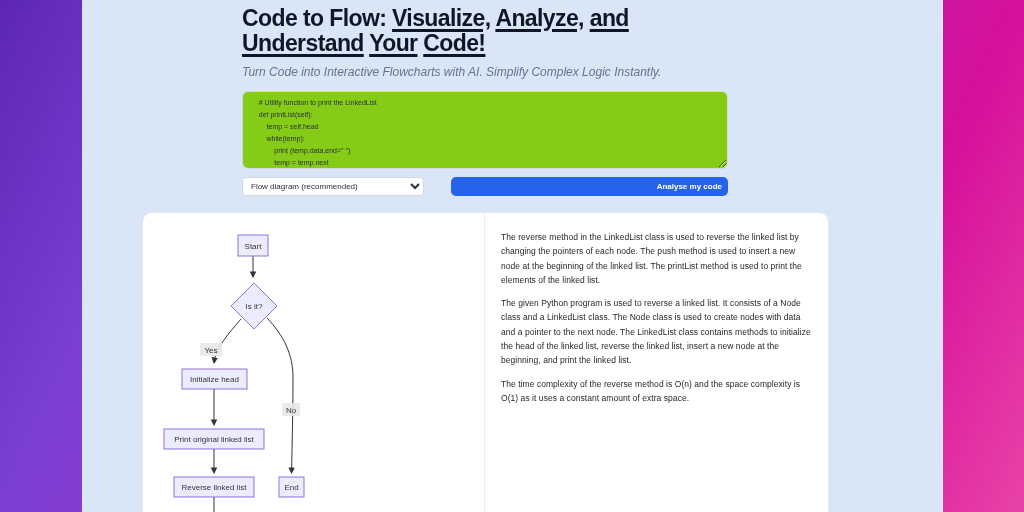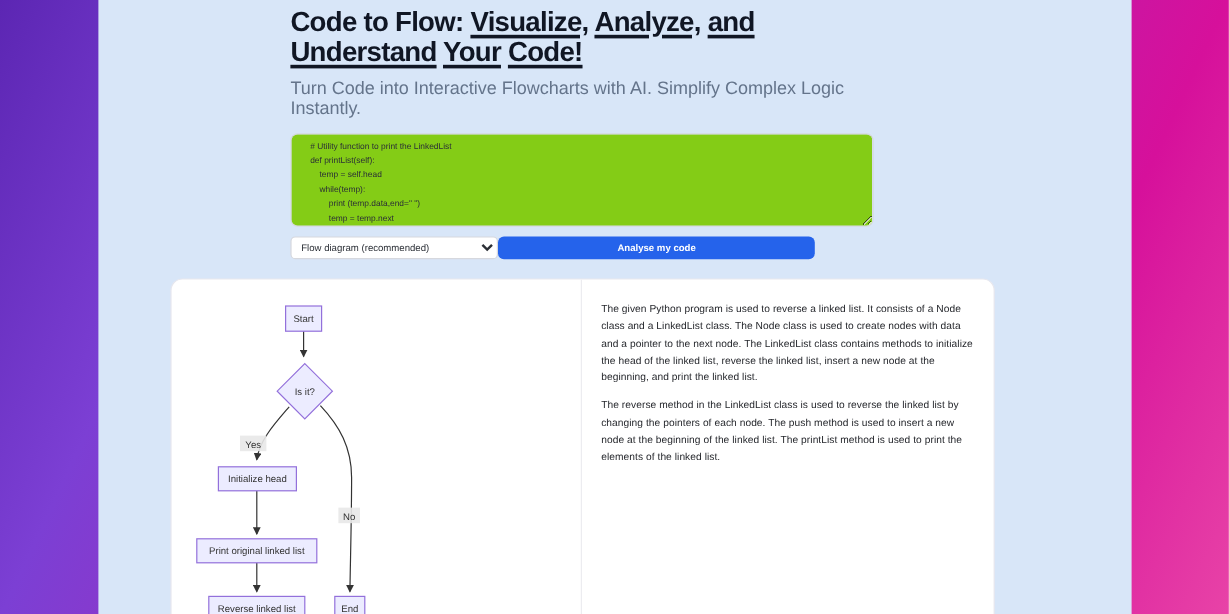--- a/index.html
+++ b/index.html
@@ -12,38 +12,38 @@
   .content-column {
     position: absolute; left: 82px; top: 0; width: 861px; height: 512px;
     background: #d8e6f8; overflow: hidden;
   }
   .hero { margin: 0 0 16px 160px; width: 486px; padding-top: 6px; }
   .page-title {
     margin: 0; font-size: 23px; line-height: 25px; font-weight: 800;
     letter-spacing: -0.6px; color: #101624;
   }
   .uw { text-decoration: underline; text-decoration-thickness: 2.5px; text-underline-offset: 3px; }
-  .page-subtitle { margin: 9px 0 0 0; font-size: 15px; color: #64748b; }
+  .page-subtitle { margin: 9px 0 0 0; font-size: 12px; color: #64748b; font-style: italic; }
   .code-input {
     display: block; margin-top: 12px; width: 486px; height: 78px;
     background: #84cc16; border: 1px solid #d6d8de; border-radius: 6px;
     padding: 5px 8px; font-family: "Liberation Sans", sans-serif;
     font-size: 7px; line-height: 12px; color: #2b2f36;
     resize: vertical; outline: none; white-space: pre;
   }
-  .controls-row { margin-top: 8px; width: 437px; display: flex; justify-content: space-between; }
+  .controls-row { margin-top: 8px; width: 486px; display: flex; justify-content: space-between; }
   .diagram-select {
     width: 182px; height: 19px; font-family: "Liberation Sans", sans-serif;
     font-size: 8px; color: #2b2f36; background: #ffffff;
     border: 1px solid #d6d8de; border-radius: 4px; padding: 0 4px;
   }
   .analyse-button {
     width: 277px; height: 19px; border: none; border-radius: 5px;
     background: #2563eb; color: #ffffff; font-family: "Liberation Sans", sans-serif;
-    font-size: 8px; font-weight: bold; cursor: pointer;
+    font-size: 8px; font-weight: bold; cursor: pointer; text-align: right;
   }
   .result-card {
     margin: 13px 0 0 60px; width: 687px; height: 346px;
     background: #ffffff; border: 1px solid #e7e7ee; border-radius: 10px;
     display: flex; overflow: hidden;
   }
   .flowchart-panel { width: 342px; border-right: 1px solid #ececf0; position: relative; }
   .explain-panel { flex: 1; padding: 17px 12px 0 16px; }
   .explain-panel p {
     margin: 0 0 9px 0; font-size: 8.5px; line-height: 14.3px;
@@ -135,19 +135,20 @@
             <text x="71" y="277" text-anchor="middle">Reverse linked list</text>
           </g>
           <g class="flow-node">
             <rect x="136" y="264" width="25" height="20"></rect>
             <text x="148.5" y="277" text-anchor="middle">End</text>
           </g>
         </svg>
       </div>
 
       <div class="explain-panel">
+        <p>The reverse method in the LinkedList class is used to reverse the linked list by changing the pointers of each node. The push method is used to insert a new node at the beginning of the linked list. The printList method is used to print the elements of the linked list.</p>
         <p>The given Python program is used to reverse a linked list. It consists of a Node class and a LinkedList class. The Node class is used to create nodes with data and a pointer to the next node. The LinkedList class contains methods to initialize the head of the linked list, reverse the linked list, insert a new node at the beginning, and print the linked list.</p>
-        <p>The reverse method in the LinkedList class is used to reverse the linked list by changing the pointers of each node. The push method is used to insert a new node at the beginning of the linked list. The printList method is used to print the elements of the linked list.</p>
+        <p>The time complexity of the reverse method is O(n) and the space complexity is O(1) as it uses a constant amount of extra space.</p>
       </div>
 
     </div>
   </div>
 </div>
 
 </body></html>

